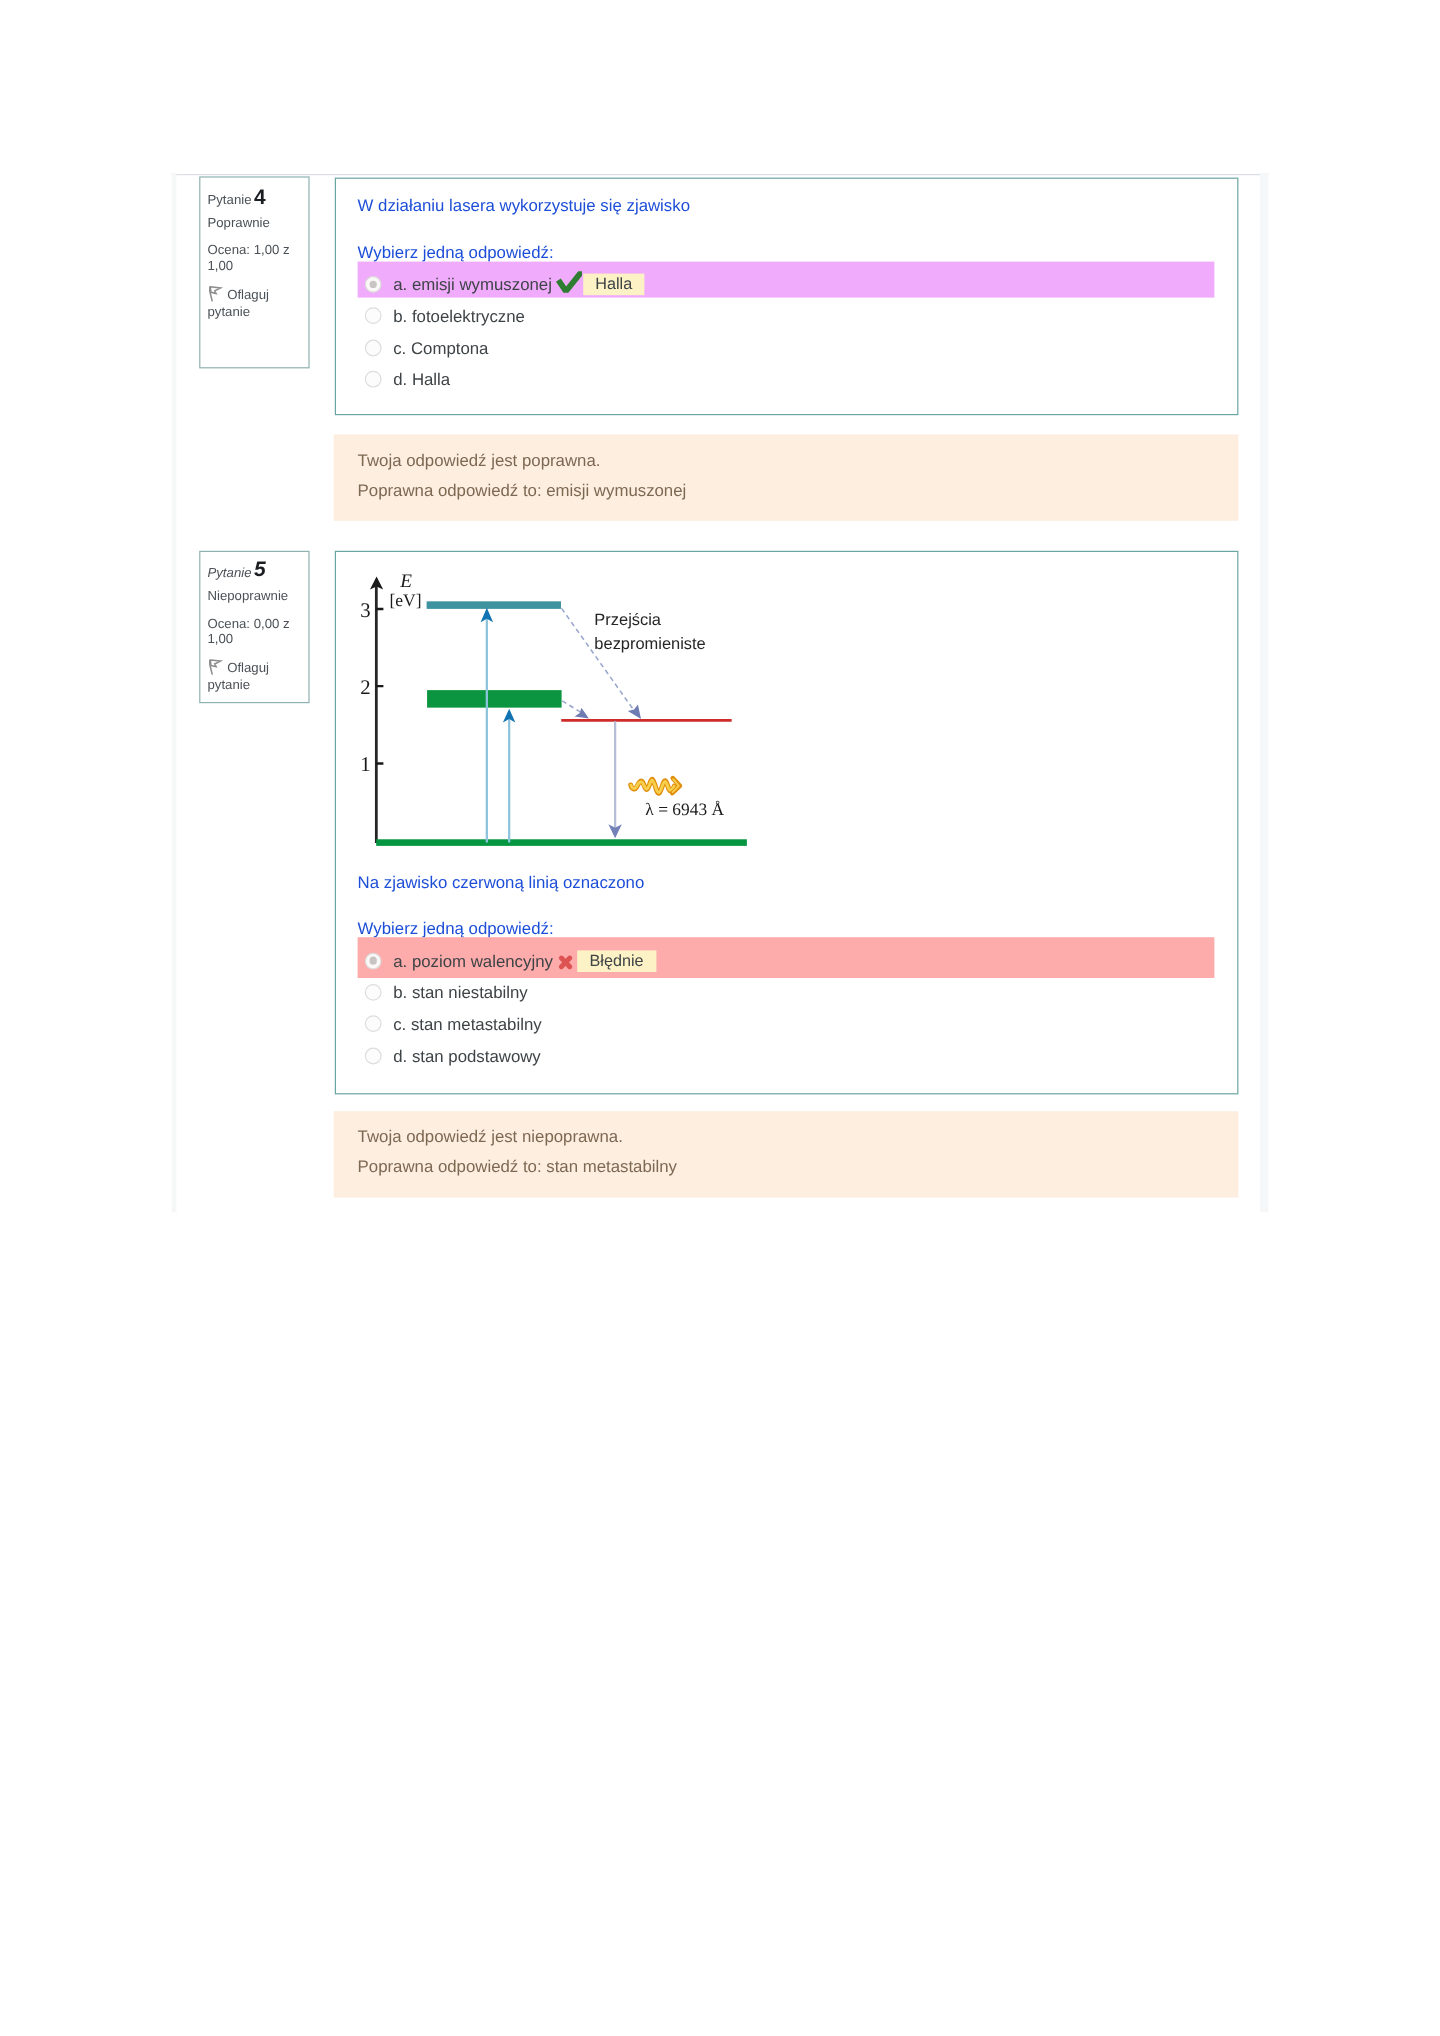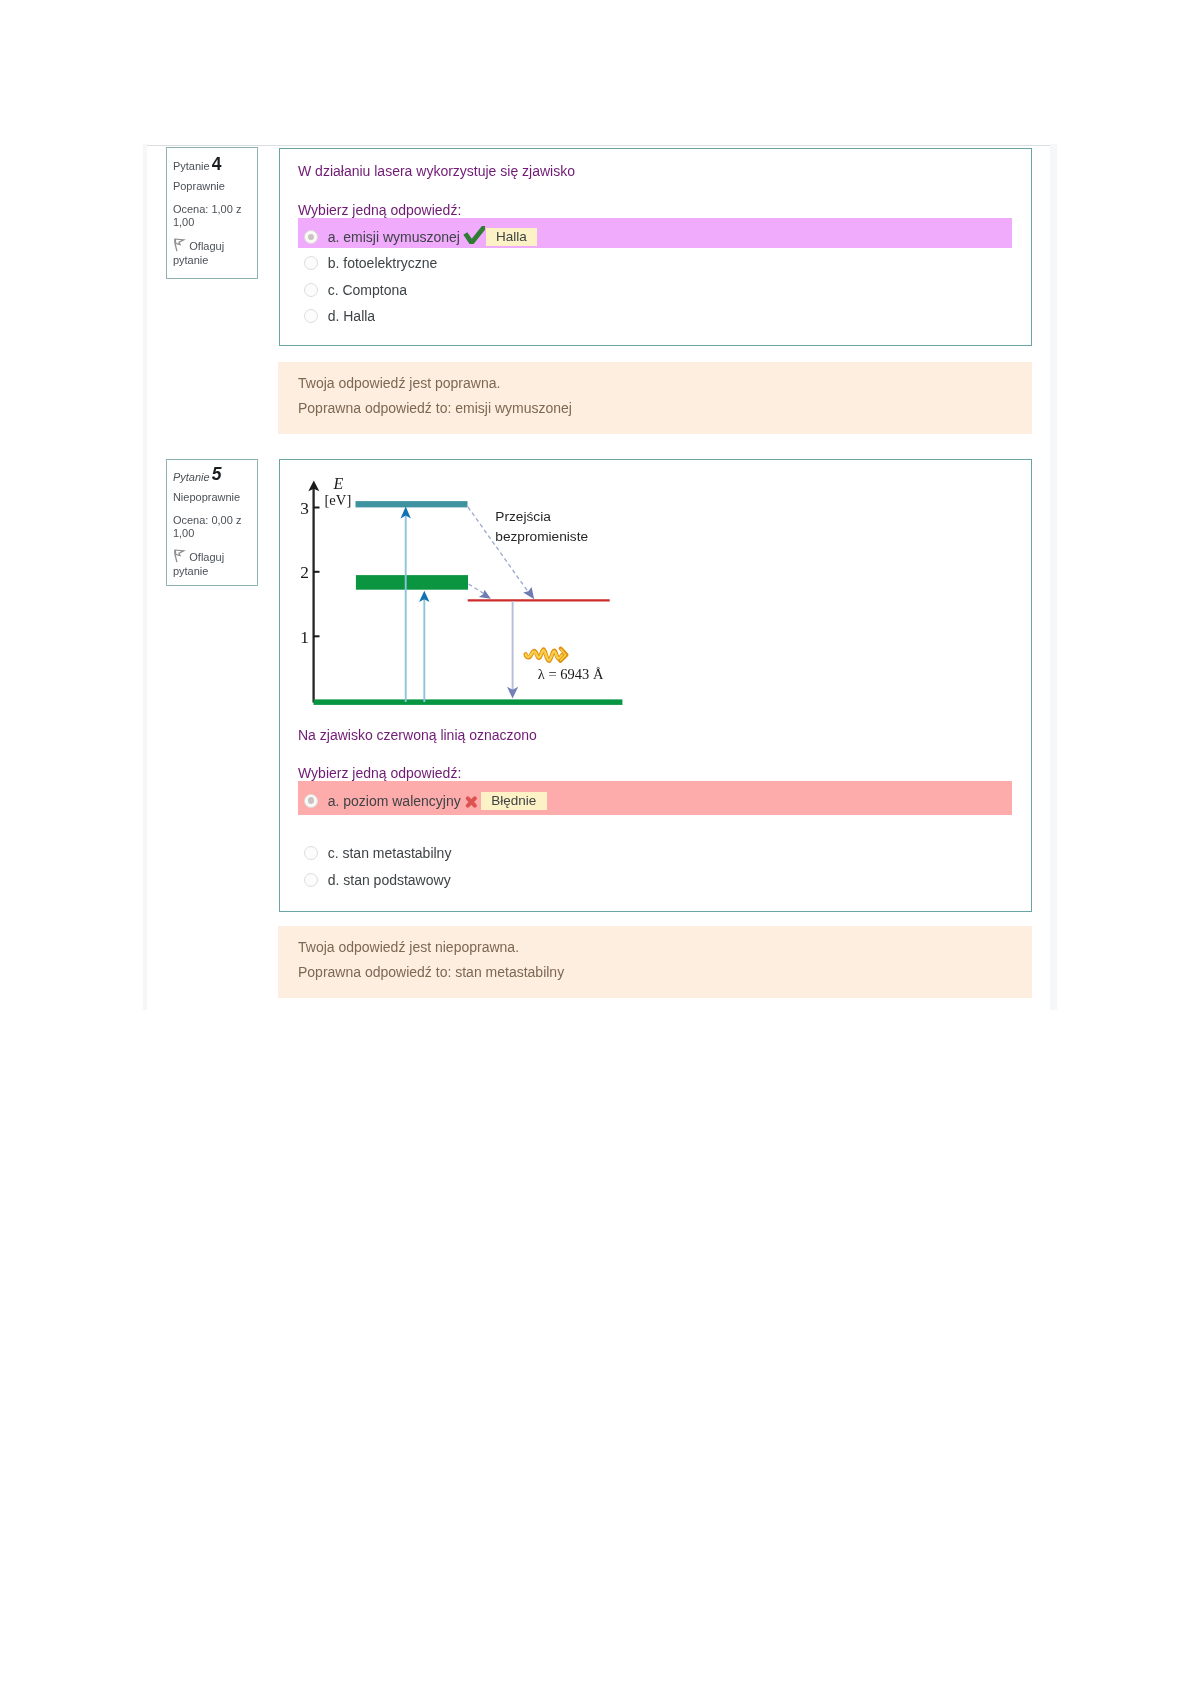--- a/index.html
+++ b/index.html
@@ -16,21 +16,21 @@
   .right-rule{position:absolute;left:1050px;top:144px;width:7px;height:866px;background:#f6f7f8;}
 
   
   .info{position:absolute;border:1px solid #8eb2b1;background:#fff;box-sizing:border-box;}
   .info .ln{position:absolute;color:#4b5157;font-size:11px;white-space:nowrap;line-height:12px;}
   .info .num{font-size:17.5px;color:#1b1e21;font-weight:700;position:relative;top:-0.3px;margin-left:-1px;}
   .info .fi{position:absolute;}
 
   
   .qbox{position:absolute;border:1px solid #6ba5a3;background:#fff;box-sizing:border-box;}
-  .qtext,.prompt{position:absolute;font-size:14px;color:#701a75;white-space:nowrap;}
+  .qtext,.prompt{position:absolute;font-size:14px;color:#1d4ed8;white-space:nowrap;}
 
   .ansrow{position:absolute;left:18.2px;right:18.7px;height:26px;}
   .ansrow .rin{position:absolute;left:5.8px;top:0;height:26px;display:flex;align-items:center;}
   .ansrow.correct .rin{top:6.1px;}
   .ansrow.wrong .rin{top:7px;}
   .radio{width:14px;height:14px;border-radius:50%;border:1px solid #dcdedc;background:#fcfcfc;
          box-sizing:border-box;margin-right:9.7px;flex:none;position:relative;}
   .radio.sel{border:1px solid #dcdbd9;background:#fbf8f8;}
   .radio.sel:after{content:"";position:absolute;left:2.8px;top:2.8px;width:6.4px;height:6.4px;border-radius:50%;background:#c8c4c2;}
   .ansrow .txt{font-size:14px;color:#3e4346;white-space:nowrap;}
@@ -45,21 +45,21 @@
   .feedback p{position:absolute;margin:0;font-size:14px;color:#7d6852;white-space:nowrap;}
 </style>
 </head>
 <body>
 
 <div class="page">
   <div class="top-rule"></div>
   <div class="left-rule"></div>
   <div class="right-rule"></div>
 
-  <div class="info" style="left:166px;top:147px;width:92px;height:132px;">
+  <div class="info" style="left:166px;top:147px;width:92px;height:160px;">
     <div class="ln" style="left:5.9px;top:10px;">
       <span>Pytanie</span>
       <span class="num">4</span>
     </div>
     <div class="ln" style="left:5.9px;top:32px;">Poprawnie</div>
     <div class="ln" style="left:5.9px;top:55px;">Ocena: 1,00 z</div>
     <div class="ln" style="left:5.9px;top:68px;">1,00</div>
     <div class="ln" style="left:22.3px;top:92px;">
       <span>Oflaguj</span>
     </div>
@@ -220,20 +220,26 @@
         <span class="radio sel"></span>
         <span class="txt">a. poziom walencyjny</span>
         <span class="mark xmark">
           <svg viewBox="0 0 18 18" width="18" height="18">
               <path d="M5.8 6.4 L12.8 13.6 M12.8 6.4 L5.8 13.6" stroke="#dd5352" stroke-width="4.1" fill="none" stroke-linecap="round"></path>
             </svg>
         </span>
         <span class="badge">Błędnie</span>
       </div>
     </div>
+    <div class="ansrow" style="top:353.9px;">
+      <div class="rin">
+        <span class="radio"></span>
+        <span class="txt">b. stan niestabilny</span>
+      </div>
+    </div>
     <div class="ansrow" style="top:380.3px;">
       <div class="rin">
         <span class="radio"></span>
         <span class="txt">c. stan metastabilny</span>
       </div>
     </div>
     <div class="ansrow" style="top:406.7px;">
       <div class="rin">
         <span class="radio"></span>
         <span class="txt">d. stan podstawowy</span>

